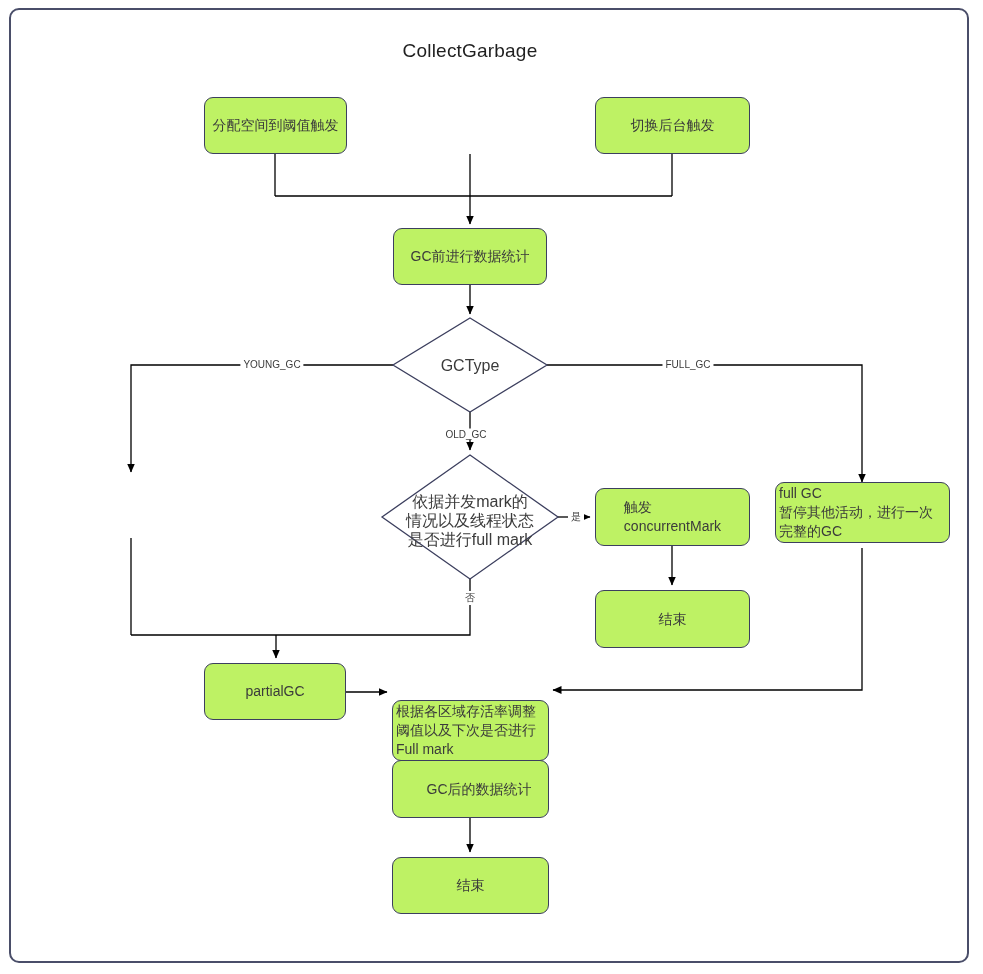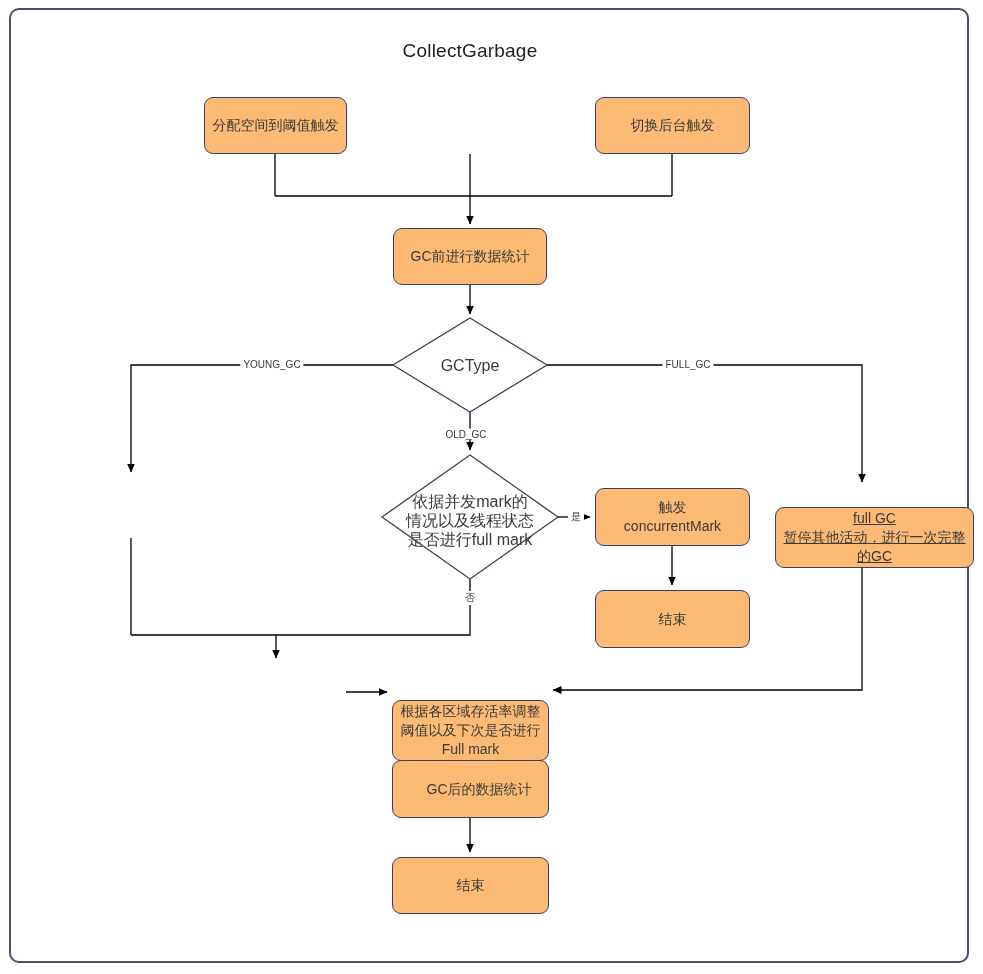--- a/index.html
+++ b/index.html
@@ -32,27 +32,26 @@
     color: #1f1f1f;
     letter-spacing: 0.2px;
   }
   .wires {
     position: absolute;
     left: 0; top: 0;
   }
   .node {
     position: absolute;
     box-sizing: border-box;
-    background: #fdba74;
+    background: #bef264;
     border: 1px solid #3c3f5e;
     border-radius: 9px;
     display: flex;
     align-items: center;
     justify-content: center;
-    text-align: center;
     font-size: 14px;
     line-height: 19px;
     color: #3b3b3b;
     padding: 2px 3px;
     white-space: pre-line;
   }
   .diamond-text {
     position: absolute;
     display: flex;
     align-items: center;
@@ -125,23 +124,24 @@
 
   <div class="page-border"></div>
 
   <div class="title">CollectGarbage</div>
 
   <div class="node" style="left:204px; top:97px; width:143px; height:57px;">分配空间到阈值触发</div>
   <div class="node" style="left:595px; top:97px; width:155px; height:57px;">切换后台触发</div>
   <div class="node" style="left:393px; top:228px; width:154px; height:57px;">GC前进行数据统计</div>
   <div class="node" style="left:595px; top:488px; width:155px; height:58px;">触发
 concurrentMark</div>
-  <div class="node" style="left:775px; top:507px; width:199px; height:61px;text-decoration:underline;">full GC
+  <div class="node" style="left:775px; top:482px; width:175px; height:61px;">full GC
 暂停其他活动，进行一次完整的GC</div>
   <div class="node" style="left:595px; top:590px; width:155px; height:58px;">结束</div>
+  <div class="node" style="left:204px; top:663px; width:142px; height:57px;">partialGC</div>
   <div class="node" style="left:392px; top:700px; width:157px; height:61px;">根据各区域存活率调整阈值以及下次是否进行Full mark</div>
   <div class="node" style="left:392px; top:760px; width:157px; height:58px;padding-left:20px;">GC后的数据统计</div>
   <div class="node" style="left:392px; top:857px; width:157px; height:57px;">结束</div>
 
   <div class="diamond-text" style="left:415px; top:345px; width:110px; height:40px;">GCType</div>
   <div class="diamond-text" style="left:406px; top:490px; width:128px; height:60px;">依据并发mark的情况以及线程状态是否进行full mark</div>
 
   <div class="edge-label" style="left:272px; top:364px;">YOUNG_GC</div>
   <div class="edge-label" style="left:688px; top:364px;">FULL_GC</div>
   <div class="edge-label" style="left:466px; top:434px;">OLD_GC</div>

